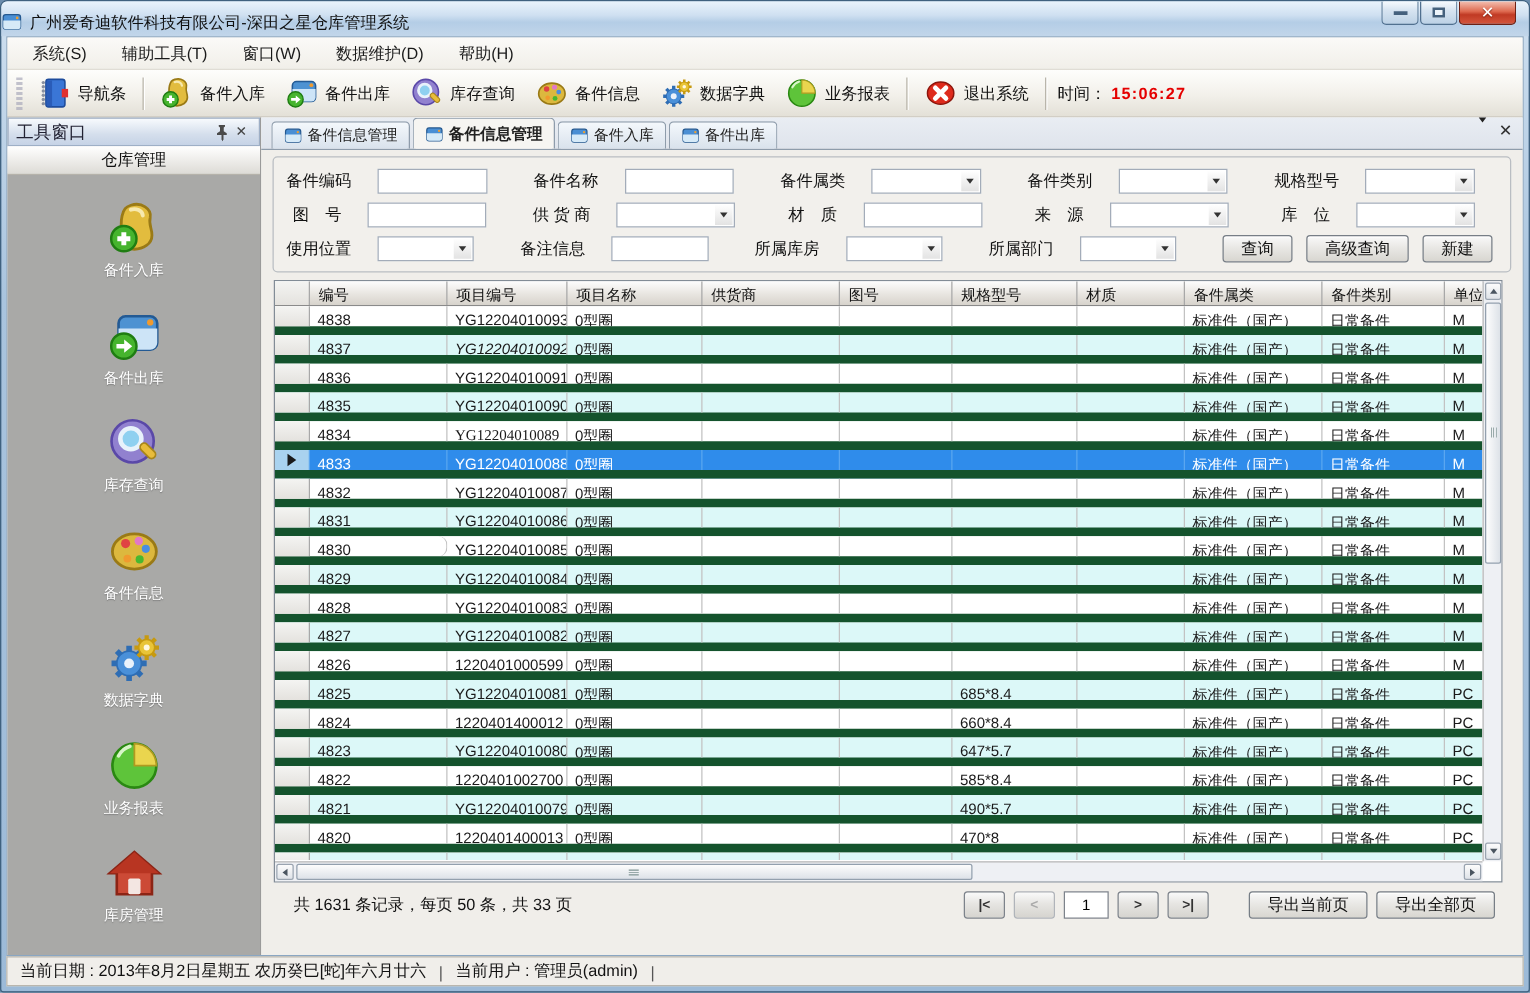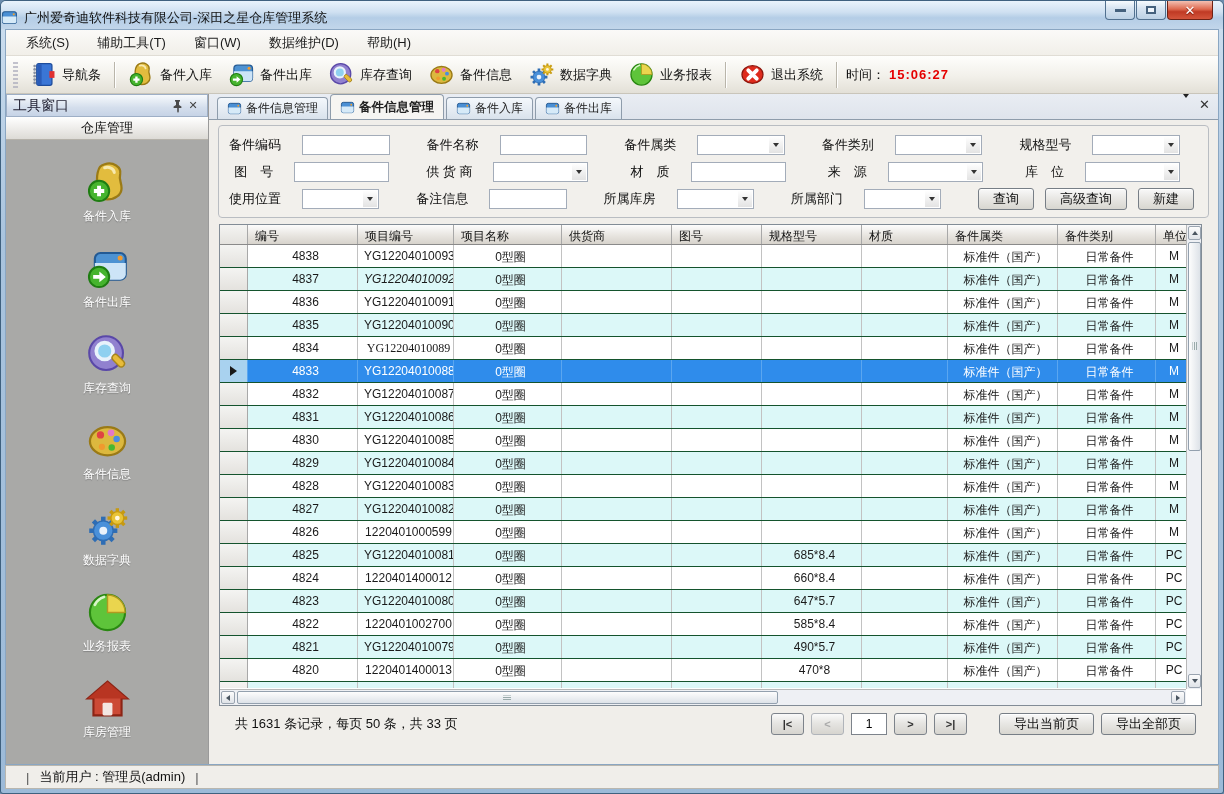--- a/index.html
+++ b/index.html
@@ -94,21 +94,21 @@
     border-top:4.5px solid #333; }
   .s-btns { margin-left:auto; display:flex; gap:11px; padding-right:8px; }
   .btn { height:22px; padding:0 14px; font-size:13px; color:#111;
     background:linear-gradient(#f9f9f9,#e9e8e5 45%,#d8d6d0); border:1px solid #777e86; border-radius:3px;
     box-shadow:inset 0 1px 0 #fff; cursor:default; white-space:nowrap; }
 
   
   .grid-wrap { position:relative; margin:6px 16px 0 10px; height:482px; border:1px solid #828c96;
     background:#fff; }
   .grid-area { position:absolute; left:0; top:0; right:15px; bottom:16px; overflow:hidden; }
-  .g-row { display:flex; height:23px; border-bottom:1px solid #14532d; background:#fff;text-align:center; }
+  .g-row { display:flex; height:23px; border-bottom:7px solid #14532d; background:#fff; }
   .g-row.alt { background:#dcf8f8; }
   .g-row.sel { background:#2f8ceb; }
   .g-row.sel .g-cell { color:#fff; border-right-color:#5aa6f0; }
   .g-head { display:flex; height:20px; background:linear-gradient(#fdfdfd,#e8e5e0 55%,#d7d3cc);
     border-bottom:1px solid #8a8a8a; }
   .g-hcell { font-size:12px; color:#111; padding:3px 0 0 7px; border-right:1px solid #a8a8a8;
     white-space:nowrap; overflow:hidden; flex-shrink:0; cursor:default; }
   .g-cell { font-size:12px; color:#1a1a1a; padding:4px 0 0 6px; border-right:1px solid #c2c2c2;
     white-space:nowrap; overflow:hidden; flex-shrink:0; }
   .g-selcol { background:linear-gradient(#f4f4f2,#e4e2de); border-right:1px solid #a8a8a8;
@@ -648,21 +648,21 @@
                   <div class="g-cell" style="width: 110px;"></div>
                   <div class="g-cell" style="width: 90px;"></div>
                   <div class="g-cell" style="width: 100px;"></div>
                   <div class="g-cell" style="width: 86px;"></div>
                   <div class="g-cell" style="width: 110px;">标准件（国产）</div>
                   <div class="g-cell" style="width: 98px;">日常备件</div>
                   <div class="g-cell" style="flex: 1 1 0%; border-right: none;">M</div>
                 </div>
                 <div class="g-row">
                   <div class="g-cell g-selcol" style="width: 28px; padding: 0px;"></div>
-                  <div class="g-cell" style="width: 110px;">4830</div>
+                  <div class="g-cell" style="width: 110px; border-radius: 7px;">4830</div>
                   <div class="g-cell" style="width: 96px;">YG12204010085</div>
                   <div class="g-cell" style="width: 108px;">0型圈</div>
                   <div class="g-cell" style="width: 110px;"></div>
                   <div class="g-cell" style="width: 90px;"></div>
                   <div class="g-cell" style="width: 100px;"></div>
                   <div class="g-cell" style="width: 86px;"></div>
                   <div class="g-cell" style="width: 110px;">标准件（国产）</div>
                   <div class="g-cell" style="width: 98px;">日常备件</div>
                   <div class="g-cell" style="flex: 1 1 0%; border-right: none;">M</div>
                 </div>
@@ -849,18 +849,19 @@
             <button class="btn">导出当前页</button>
             <button class="btn">导出全部页</button>
           </div>
         </div>
 
       </div>
     </div>
   </div>
 
   <div class="statusbar">
+    <span>当前日期 : 2013年8月2日星期五 农历癸巳[蛇]年六月廿六</span>
     <span class="sb-sep">|</span>
     <span>当前用户 : 管理员(admin)</span>
     <span class="sb-sep">|</span>
   </div>
 
 </div>
 
 </body></html>

